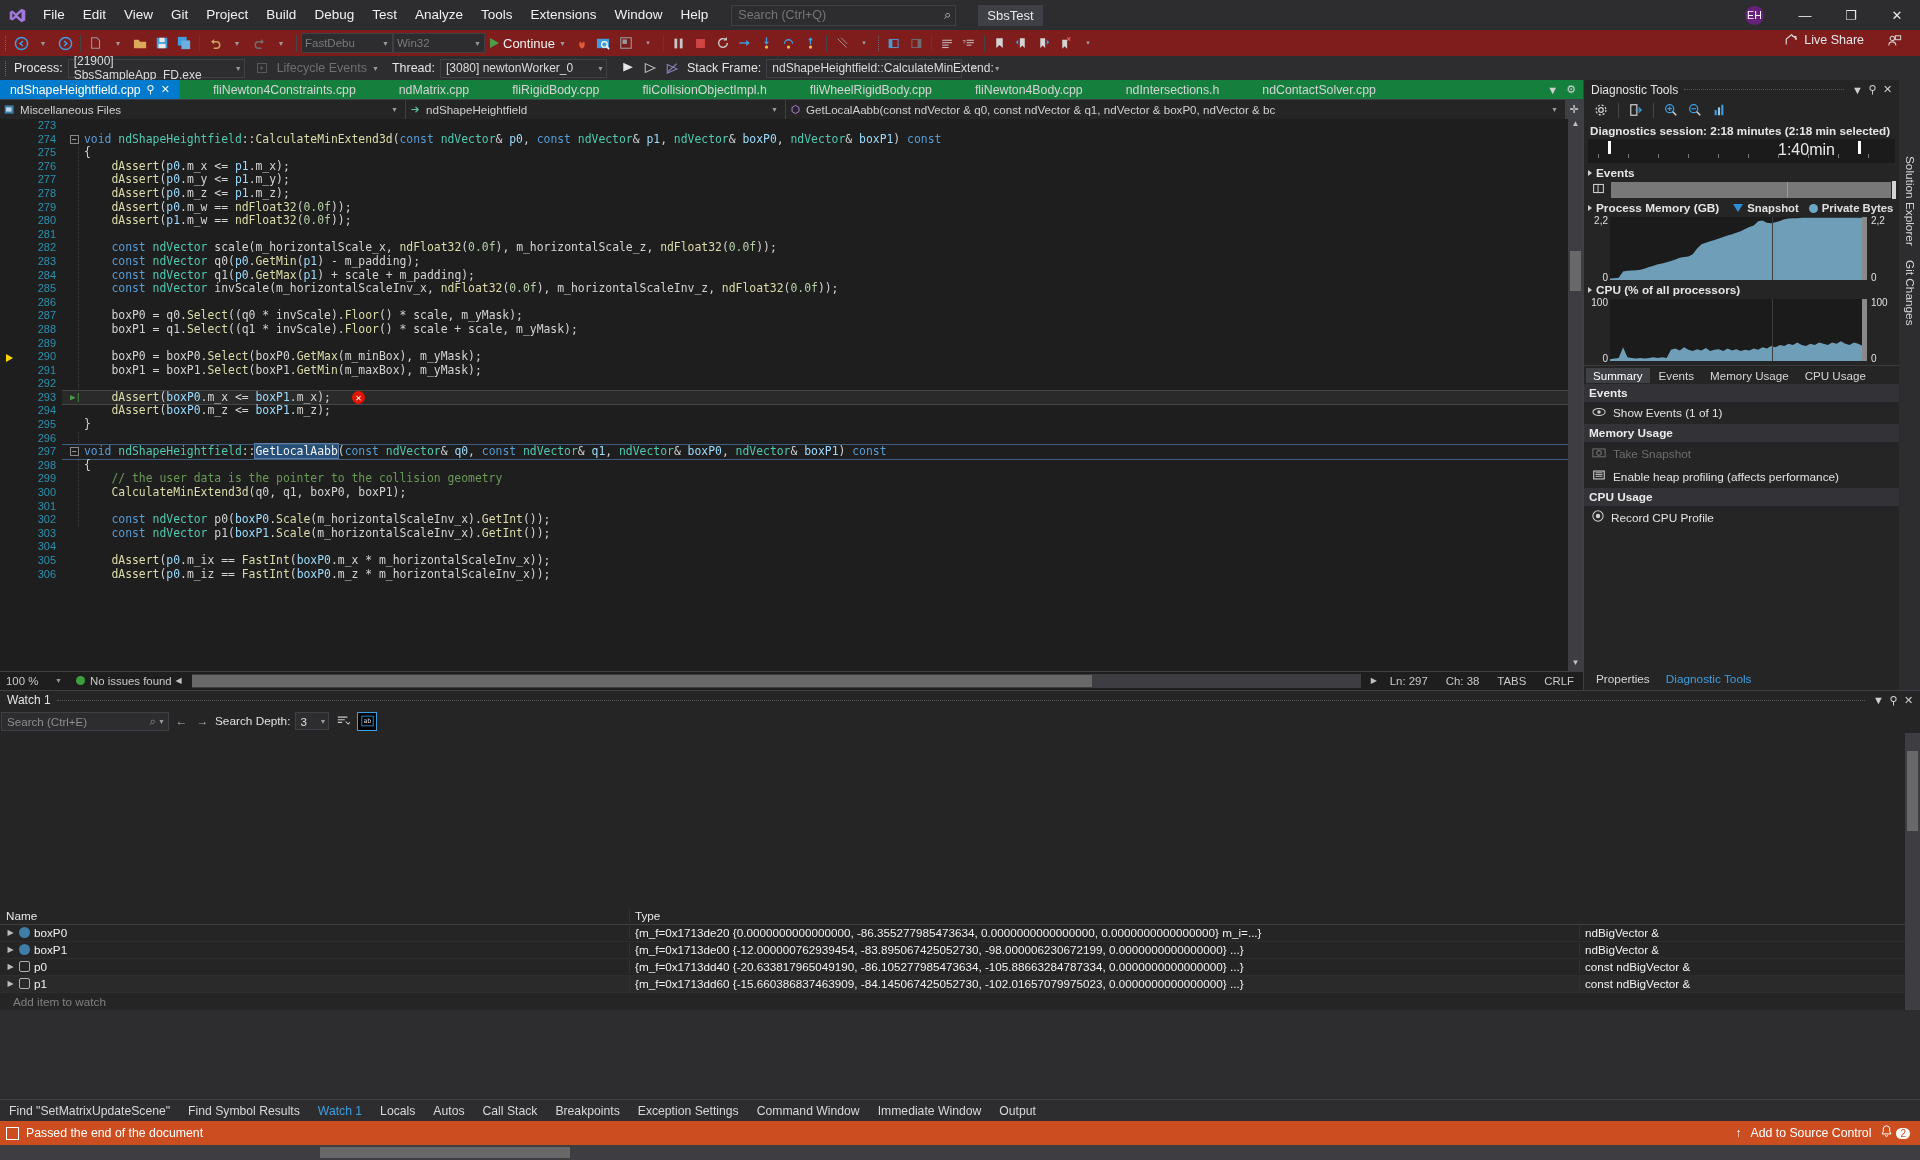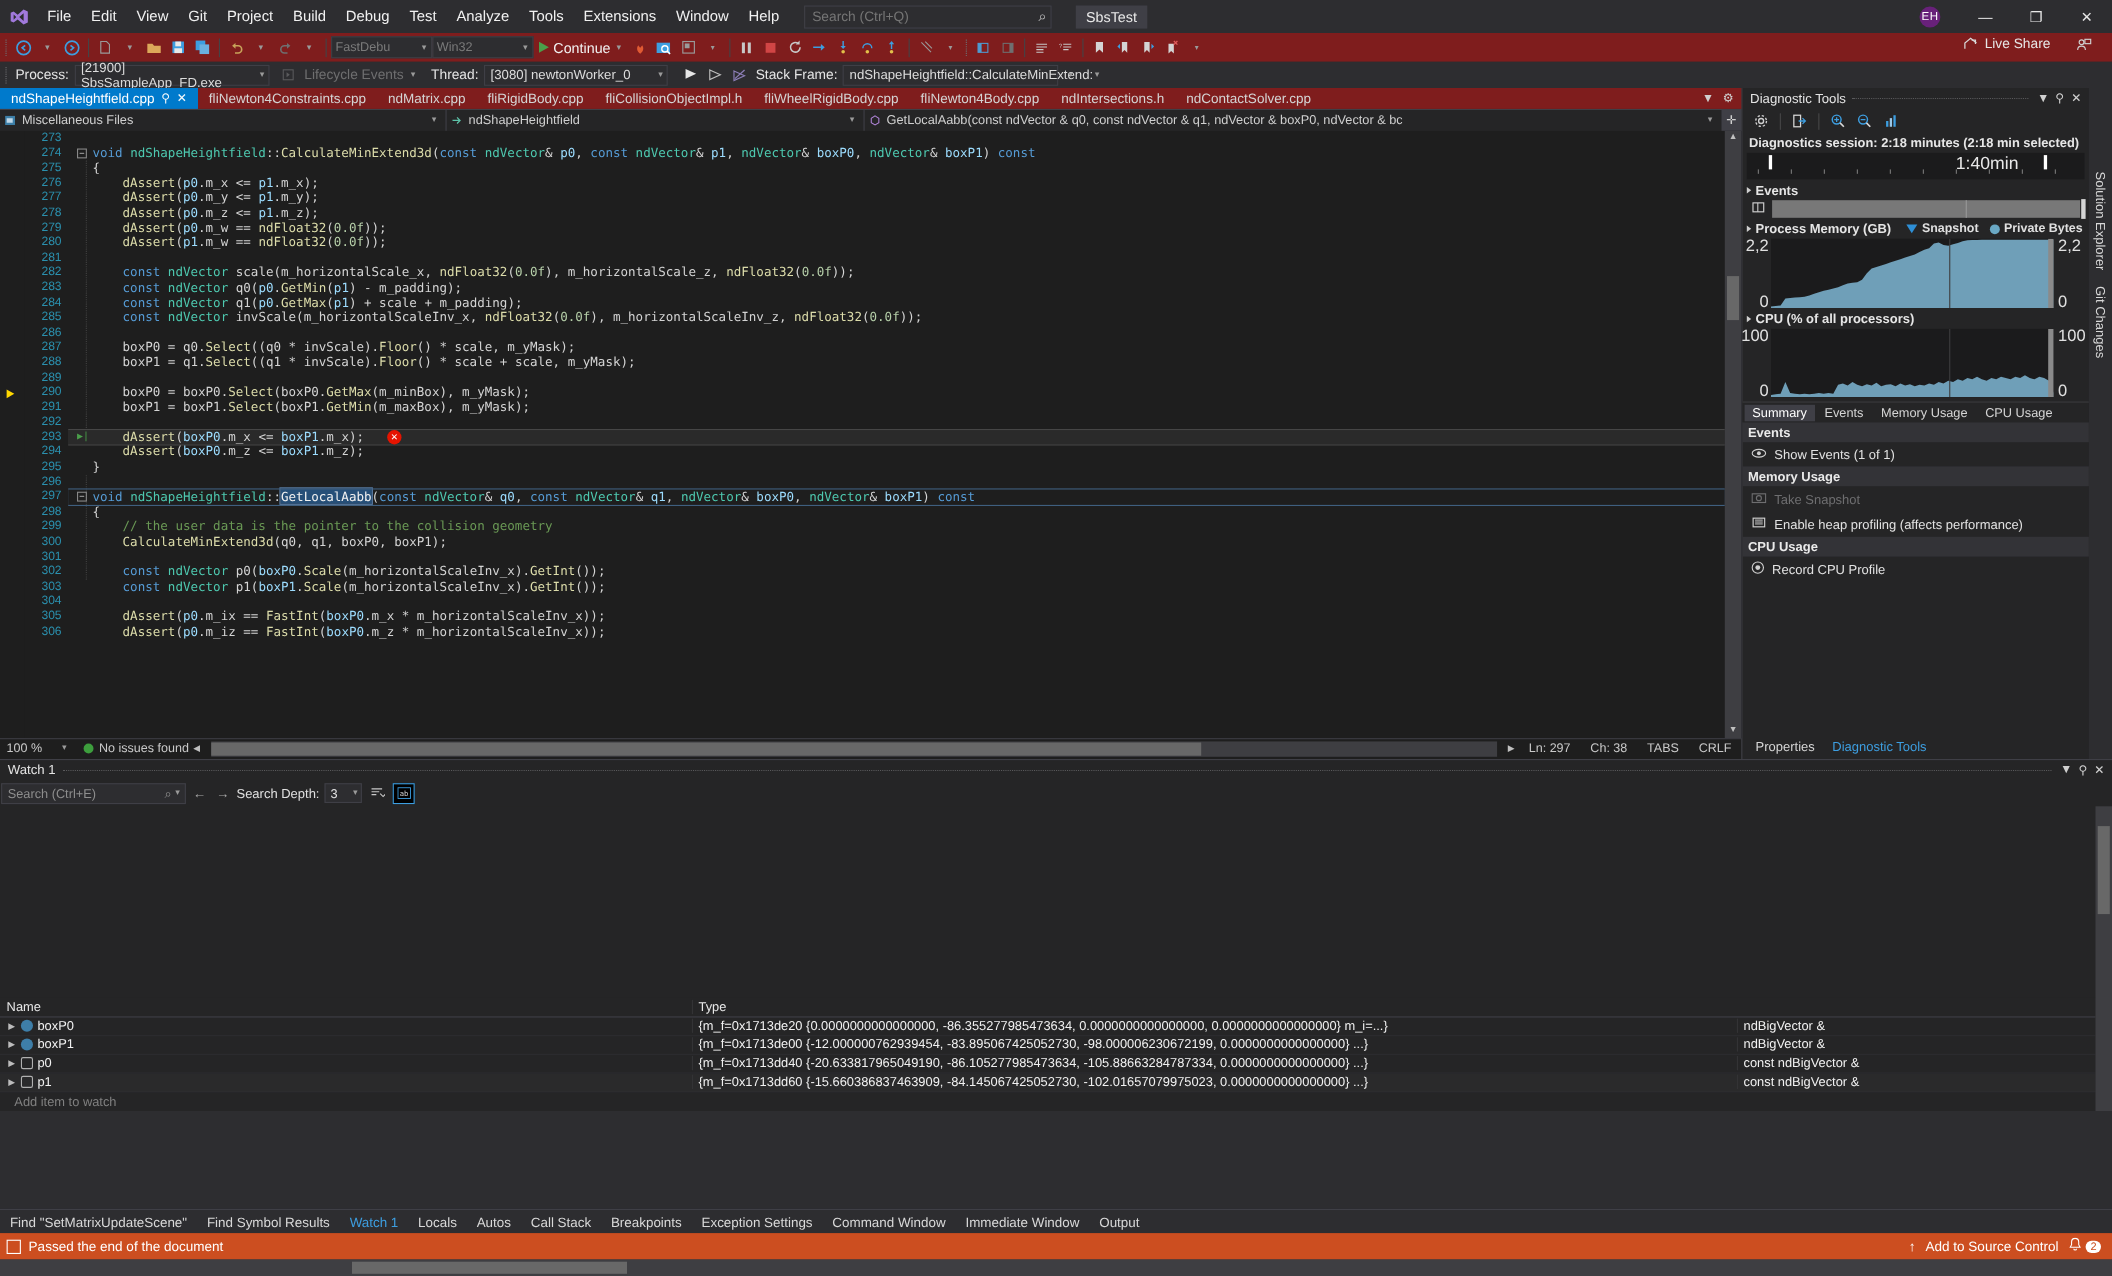--- a/index.html
+++ b/index.html
@@ -50,21 +50,21 @@
   .lbl{ font-size:12.5px; color:#e4e4e4; margin:0 5px 0 4px; white-space:nowrap; }
   .lbl.dim{ color:#6f6f70; }
   .dcombo{ height:19px; border:1px solid #3f3f46; background:#2d2d30; display:flex; align-items:center;
            justify-content:space-between; padding:0 2px 0 5px; font-size:12px; color:#dcdcdc; }
 
   
   .main{ flex:1 1 auto; display:flex; min-height:0; }
   .center{ flex:1 1 auto; display:flex; flex-direction:column; min-width:0; }
 
   
-  .tabstrip{ height:19px; background:#7f1d1d; display:flex; align-items:stretch; position:relative; flex:0 0 19px;}
+  .tabstrip{ height:19px; background:#15803d; display:flex; align-items:stretch; position:relative; flex:0 0 19px;gap:23px;}
   .tab{ display:flex; align-items:center; padding:0 10px; font-size:12.3px; color:#d4d4d4; gap:6px; white-space:nowrap;}
   .tab.active{ background:#007acc; color:#fff; }
   .tab .pin, .tab .cls{ font-size:11px; opacity:.95; }
   .tabstrip-right{ margin-left:auto; display:flex; align-items:center; gap:8px; padding-right:7px; color:#cfcfcf; font-size:11px;}
 
   
   .crumbbar{ height:20px; background:#252526; border-top:1px solid #3f3f46; display:flex; align-items:stretch; flex:0 0 20px;}
   .crumb{ display:flex; align-items:center; font-size:11.6px; color:#d0d0d0; padding:0 4px; gap:5px; position:relative;}
   .crumb.c1{ width:405px; }
   .crumb.c2{ width:380px; }
@@ -123,21 +123,21 @@
   .sect{ font-size:11.8px; color:#e6e6e6; font-weight:bold; padding:3px 0 2px 4px; display:flex; align-items:center; gap:4px; flex:0 0 auto;}
   .tri{ width:0;height:0;border-left:4px solid #cfcfcf;border-top:3.5px solid transparent;border-bottom:3.5px solid transparent;}
   .events-row{ display:flex; align-items:center; gap:6px; padding-left:8px; flex:0 0 auto;}
   .events-bar{ flex:1 1 auto; height:16px; background:#787878; margin-right:8px; position:relative;}
   .events-bar .divider{ position:absolute; left:63%; top:0; bottom:0; width:1px; background:#9a9a9a;}
   .events-bar .end{ position:absolute; right:-5px; top:-1px; bottom:-1px; width:4px; background:#d4d4d4;}
   .legend{ display:flex; align-items:center; gap:4px; font-size:11.3px; color:#e0e0e0; }
   .lg-tri{ width:0;height:0;border-left:5px solid transparent;border-right:5px solid transparent;border-top:8px solid #2e8fd6;}
   .lg-dot{ width:9px;height:9px;border-radius:50%;background:#6aa8c4;}
   .graph{ margin:0 8px 0 4px; position:relative; display:flex; align-items:stretch; flex:0 0 auto;}
-  .axis{ width:22px; flex:0 0 22px; position:relative; font-size:15px; color:#e0e0e0;}
+  .axis{ width:22px; flex:0 0 22px; position:relative; font-size:10px; color:#e0e0e0;}
   .axis .top{ position:absolute; top:-2px; right:2px;} .axis .bot{ position:absolute; bottom:-3px; right:2px;}
   .plot{ flex:1 1 auto; background:#1b1b1c; position:relative; overflow:hidden;}
   .plot .vdiv{ position:absolute; left:63%; top:0; bottom:0; width:1px; background:#3d3d3f;}
   .plot .endbar{ position:absolute; right:0; top:0; bottom:0; width:5px; background:#8a8a8a;}
   .diag-tabs{ height:19px; display:flex; align-items:center; gap:2px; background:#252526; border-top:1px solid #3a3a3c;
               padding-left:2px; flex:0 0 19px; margin-top:4px;}
   .dtab{ padding:1px 7px; font-size:11.6px; color:#d6d6d6;}
   .dtab.active{ background:#3f3f46; color:#fff;}
   .hsect{ background:#333337; font-size:11.8px; font-weight:bold; color:#eaeaea; padding:2px 0 2px 5px; flex:0 0 auto;}
   .hrow{ display:flex; align-items:center; gap:7px; padding:4px 0 4px 8px; font-size:11.8px; color:#e2e2e2; flex:0 0 auto;}

